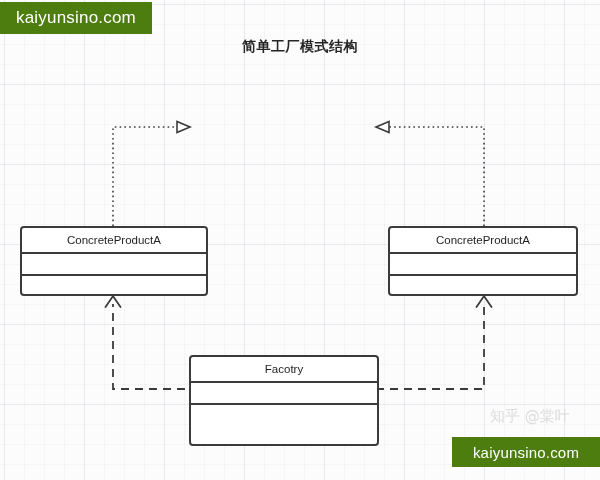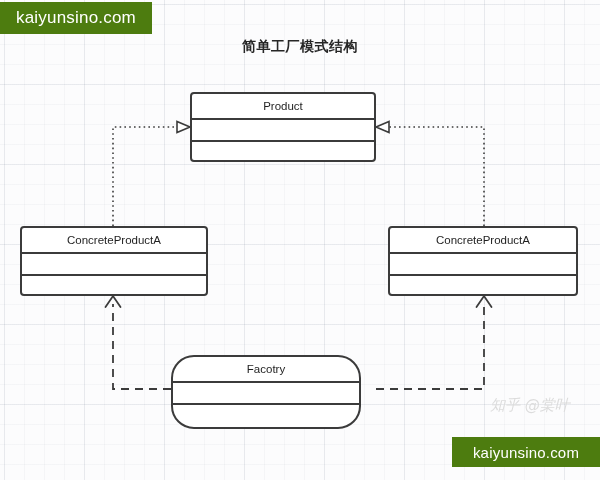--- a/index.html
+++ b/index.html
@@ -103,26 +103,25 @@
   #wm-bottom {
     left: 452px;
     top: 437px;
     width: 148px;
     height: 30px;
     font-size: 15px;
   }
   #wm-zhihu {
     position: absolute;
     left: 490px;
-    top: 396px;
+    top: 407px;
     font-size: 15px;
     color: #dcdcdc;
     white-space: nowrap;
     font-family: "DejaVu Sans", sans-serif;
-    font-style: italic;
   }
 </style>
 </head>
 <body>
 
 <div id="screen">
 
   <div id="grid"></div>
 
   <div id="title">简单工厂模式结构</div>
@@ -143,39 +142,34 @@
       <path d="M 185 389 L 113 389 L 113 304" fill="none" stroke="#3b3b3b" stroke-width="1.8" stroke-dasharray="8 6" stroke-linecap="butt"></path>
       <path d="M 105.5 307 L 113 296 L 120.5 307" fill="none" stroke="#3b3b3b" stroke-width="1.8" stroke-linecap="round" stroke-linejoin="miter"></path>
     </g>
 
     <g>
       <path d="M 376 389 L 484 389 L 484 304" fill="none" stroke="#3b3b3b" stroke-width="1.8" stroke-dasharray="8 6" stroke-linecap="butt"></path>
       <path d="M 476.5 307 L 484 296 L 491.5 307" fill="none" stroke="#3b3b3b" stroke-width="1.8" stroke-linecap="round" stroke-linejoin="miter"></path>
     </g>
   </svg>
 
-  <div class="uml-box" id="box-product" style="left:190px; top:92px; width:186px; height:70px;">
-    <div class="uml-title">Product</div>
-    <div class="uml-attrs"></div>
-    <div class="uml-ops"></div>
-  </div>
 
   <div class="uml-box" id="box-concrete-left" style="left:20px; top:226px; width:188px; height:70px;">
     <div class="uml-title">ConcreteProductA</div>
     <div class="uml-attrs"></div>
     <div class="uml-ops"></div>
   </div>
 
   <div class="uml-box" id="box-concrete-right" style="left:388px; top:226px; width:190px; height:70px;">
     <div class="uml-title">ConcreteProductA</div>
     <div class="uml-attrs"></div>
     <div class="uml-ops"></div>
   </div>
 
-  <div class="uml-box" id="box-facotry" style="left:171px; top:355px; width:190px; height:74px;border-radius:23px;">
+  <div class="uml-box" id="box-facotry" style="left:189px; top:355px; width:190px; height:91px;">
     <div class="uml-title">Facotry</div>
     <div class="uml-attrs"></div>
     <div class="uml-ops"></div>
   </div>
 
   <div id="wm-zhihu">知乎 @棠叶</div>
 
   <div class="wm-banner" id="wm-top">kaiyunsino.com</div>
 
   <div class="wm-banner" id="wm-bottom">kaiyunsino.com</div>

